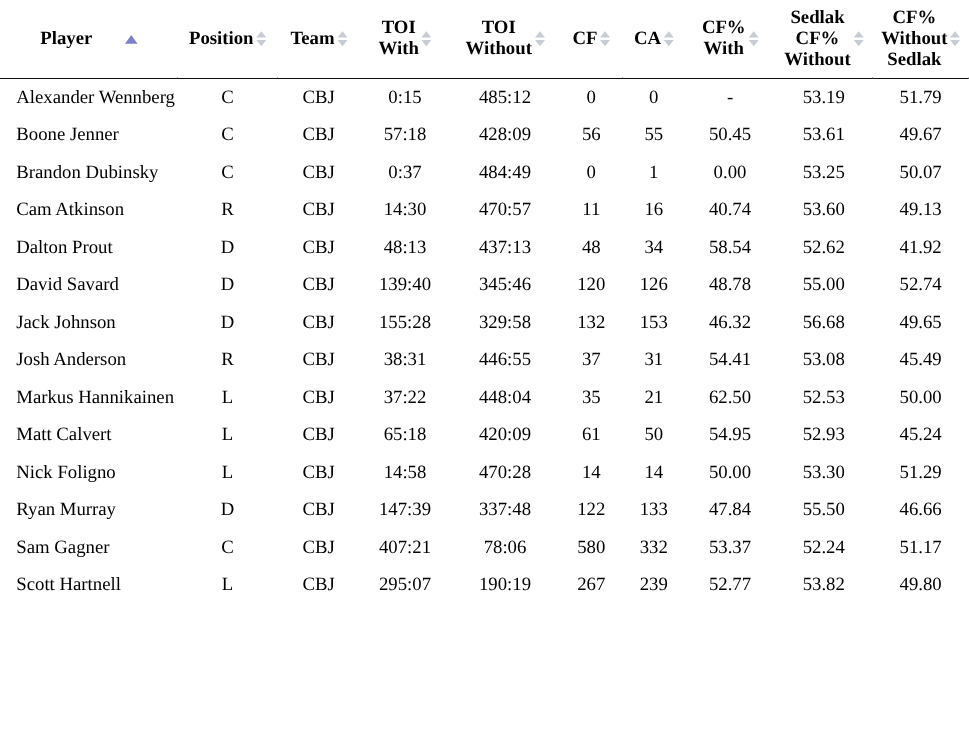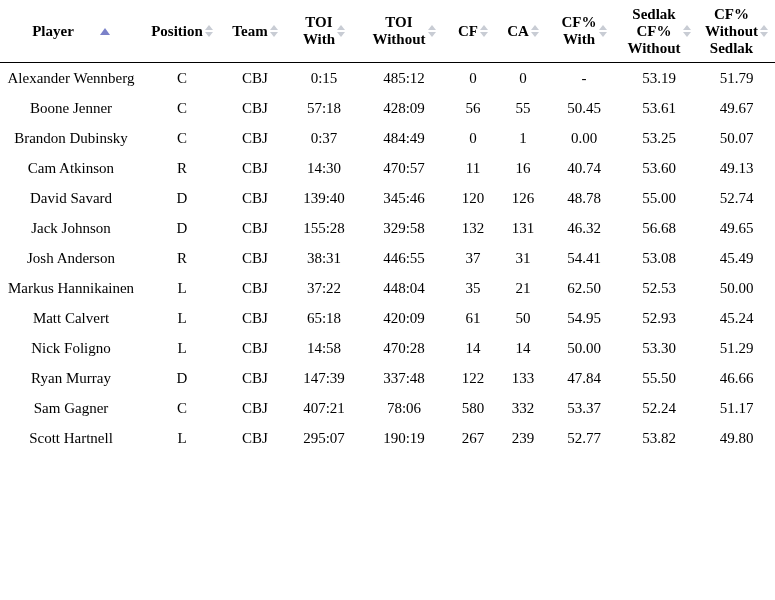--- a/index.html
+++ b/index.html
@@ -99,22 +99,22 @@
     font-size: 15px;
     line-height: 18px;
     height: 30px;
     padding: 0;
     text-align: center;
     vertical-align: middle;
     white-space: nowrap;
     background: #ffffff;
   }
   tbody td.player {
-    text-align: center;
-    padding-left: 0;
+    text-align: left;
+    padding-left: 13px;
   }
 
   
   col.c-player   { width: 142px; }
   col.c-position { width:  80px; }
   col.c-team     { width:  66px; }
   col.c-toiwith  { width:  72px; }
   col.c-toiwo    { width:  88px; }
   col.c-cf       { width:  50px; }
   col.c-ca       { width:  50px; }
@@ -282,39 +282,51 @@
           <td>CBJ</td>
           <td>14:30</td>
           <td>470:57</td>
           <td>11</td>
           <td>16</td>
           <td>40.74</td>
           <td>53.60</td>
           <td>49.13</td>
         </tr>
         <tr>
+          <td class="player">Dalton Prout</td>
+          <td>D</td>
+          <td>CBJ</td>
+          <td>48:13</td>
+          <td>437:13</td>
+          <td>48</td>
+          <td>34</td>
+          <td>58.54</td>
+          <td>52.62</td>
+          <td>41.92</td>
+        </tr>
+        <tr>
           <td class="player">David Savard</td>
           <td>D</td>
           <td>CBJ</td>
           <td>139:40</td>
           <td>345:46</td>
           <td>120</td>
           <td>126</td>
           <td>48.78</td>
           <td>55.00</td>
           <td>52.74</td>
         </tr>
         <tr>
           <td class="player">Jack Johnson</td>
           <td>D</td>
           <td>CBJ</td>
           <td>155:28</td>
           <td>329:58</td>
           <td>132</td>
-          <td>131</td>
+          <td>153</td>
           <td>46.32</td>
           <td>56.68</td>
           <td>49.65</td>
         </tr>
         <tr>
           <td class="player">Josh Anderson</td>
           <td>R</td>
           <td>CBJ</td>
           <td>38:31</td>
           <td>446:55</td>

